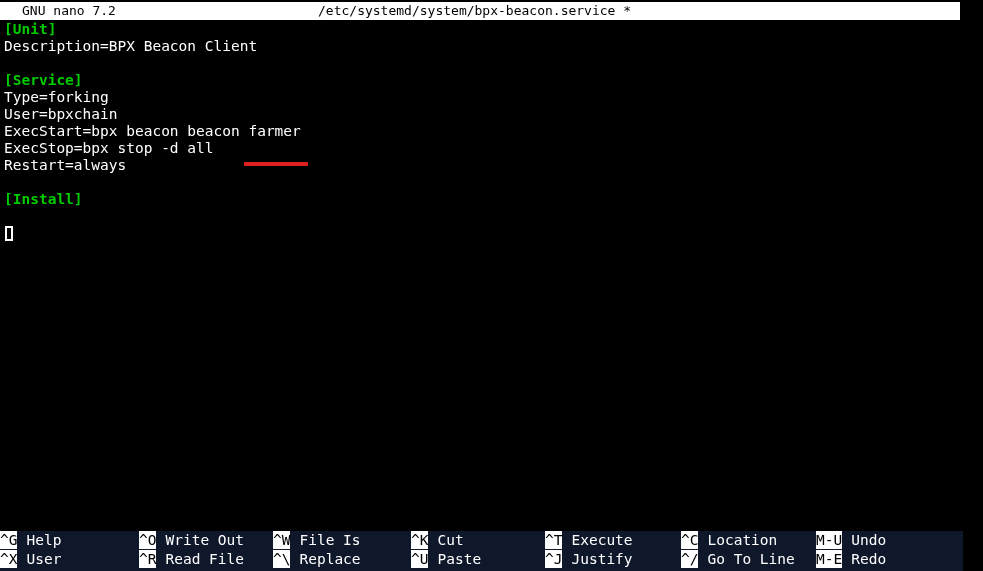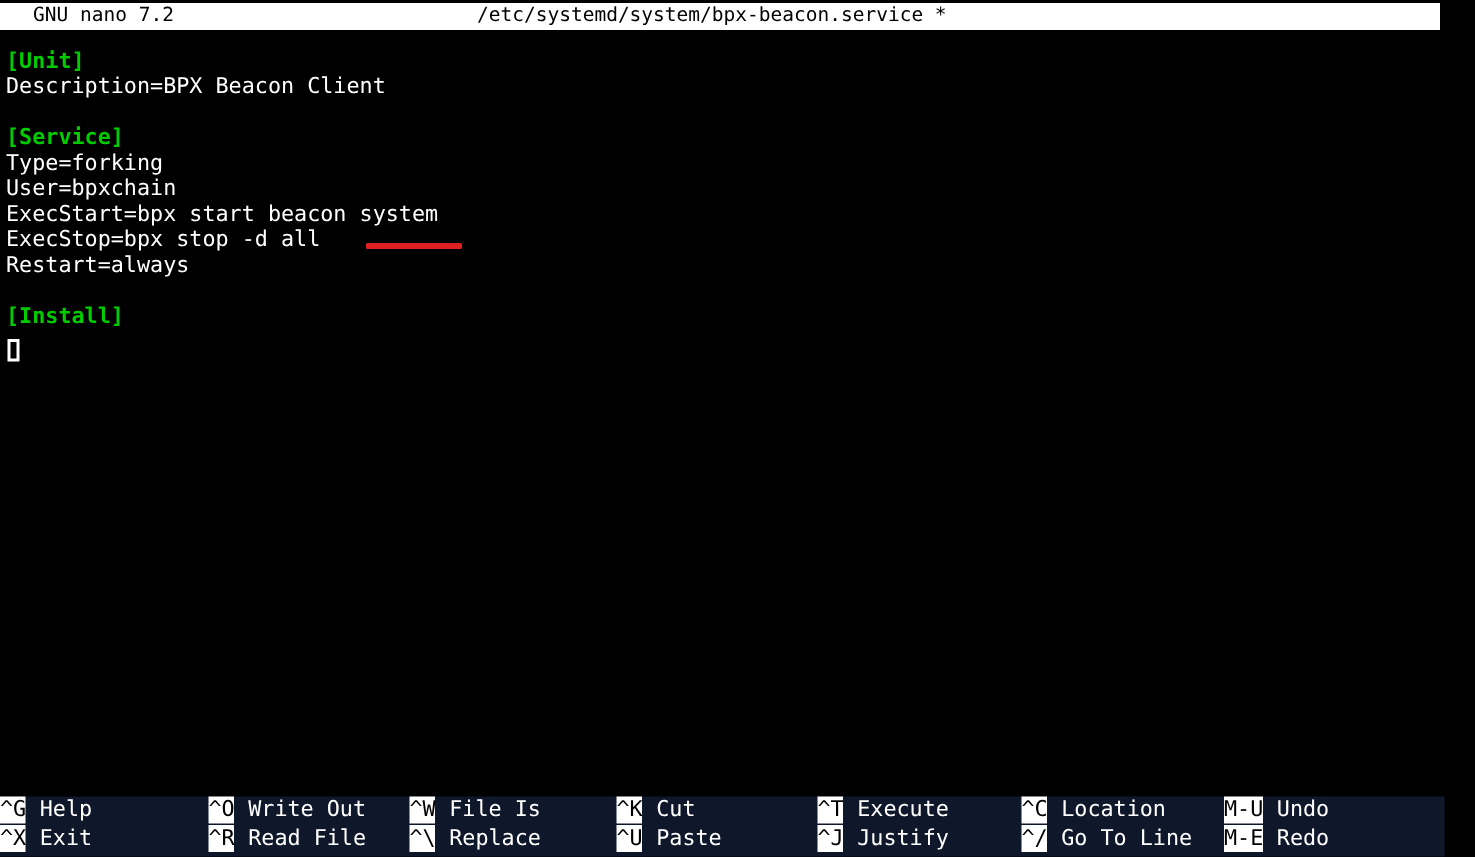--- a/index.html
+++ b/index.html
@@ -55,21 +55,20 @@
     height: 500px;
     background: #000000;
   }
   .line {
     position: absolute;
     left: 4px;
     height: 17px;
     line-height: 17px;
     white-space: pre;
     color: #ffffff;
-    margin-top: 12px;
   }
   .sect {
     color: #00cc00;
     font-weight: bold;
   }
 
   
   #annotation-underline {
     position: absolute;
     left: 244px;
@@ -128,33 +127,33 @@
 </div>
 
 <div id="editor">
 
   <div class="line sect" style="top: 0px;">[Unit]</div>
     <div class="line" style="top: 17px;">Description=BPX Beacon Client</div>
     <div class="line" style="top: 34px;"></div>
     <div class="line sect" style="top: 51px;">[Service]</div>
     <div class="line" style="top: 68px;">Type=forking</div>
     <div class="line" style="top: 85px;">User=bpxchain</div>
-    <div class="line" style="top: 102px;">ExecStart=bpx start beacon system</div>
+    <div class="line" style="top: 102px;">ExecStart=bpx beacon beacon farmer</div>
     <div class="line" style="top: 119px;">ExecStop=bpx stop -d all</div>
     <div class="line" style="top: 136px;">Restart=always</div>
     <div class="line" style="top: 153px;"></div>
     <div class="line sect" style="top: 170px;">[Install]</div>
     <div id="annotation-underline"></div>
   <div id="cursor"></div>
 </div>
 
 <div id="footer">
 
 <div class="sc" style="left: 0px; top: 0px;"><span class="key">^G</span><span class="lbl">Help</span></div>
-    <div class="sc" style="left: 0px; top: 19px;"><span class="key">^X</span><span class="lbl">Exit</span></div>
+    <div class="sc" style="left: 0px; top: 19px;"><span class="key">^X</span><span class="lbl">User</span></div>
     <div class="sc" style="left: 139px; top: 0px; text-align: right;"><span class="key">^O</span><span class="lbl">Write Out</span></div>
     <div class="sc" style="left: 139px; top: 19px;"><span class="key">^R</span><span class="lbl">Read File</span></div>
     <div class="sc" style="left: 273px; top: 0px;"><span class="key">^W</span><span class="lbl">File Is</span></div>
     <div class="sc" style="left: 273px; top: 19px;"><span class="key">^\</span><span class="lbl">Replace</span></div>
     <div class="sc" style="left: 411px; top: 0px;"><span class="key">^K</span><span class="lbl">Cut</span></div>
     <div class="sc" style="left: 411px; top: 19px;"><span class="key">^U</span><span class="lbl">Paste</span></div>
     <div class="sc" style="left: 545px; top: 0px;"><span class="key">^T</span><span class="lbl">Execute</span></div>
     <div class="sc" style="left: 545px; top: 19px;"><span class="key">^J</span><span class="lbl">Justify</span></div>
     <div class="sc" style="left: 681px; top: 0px;"><span class="key">^C</span><span class="lbl">Location</span></div>
     <div class="sc" style="left: 681px; top: 19px;"><span class="key">^/</span><span class="lbl">Go To Line</span></div>

